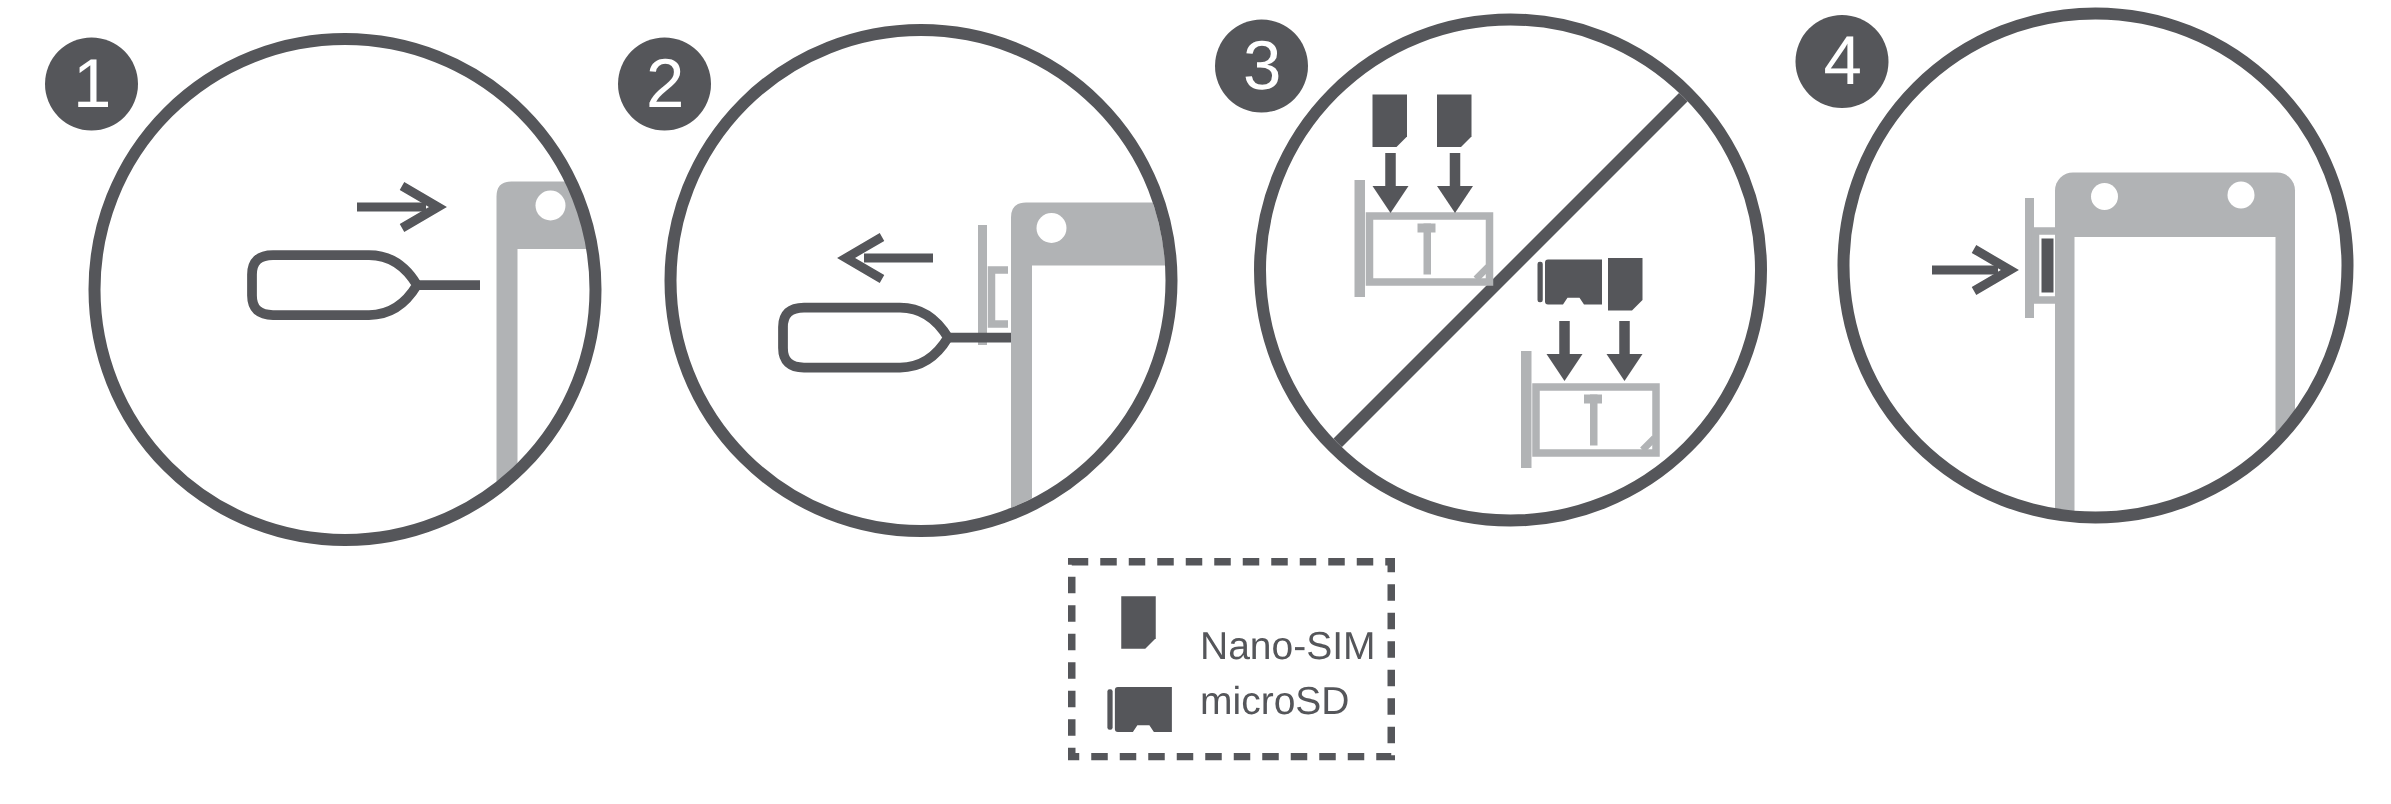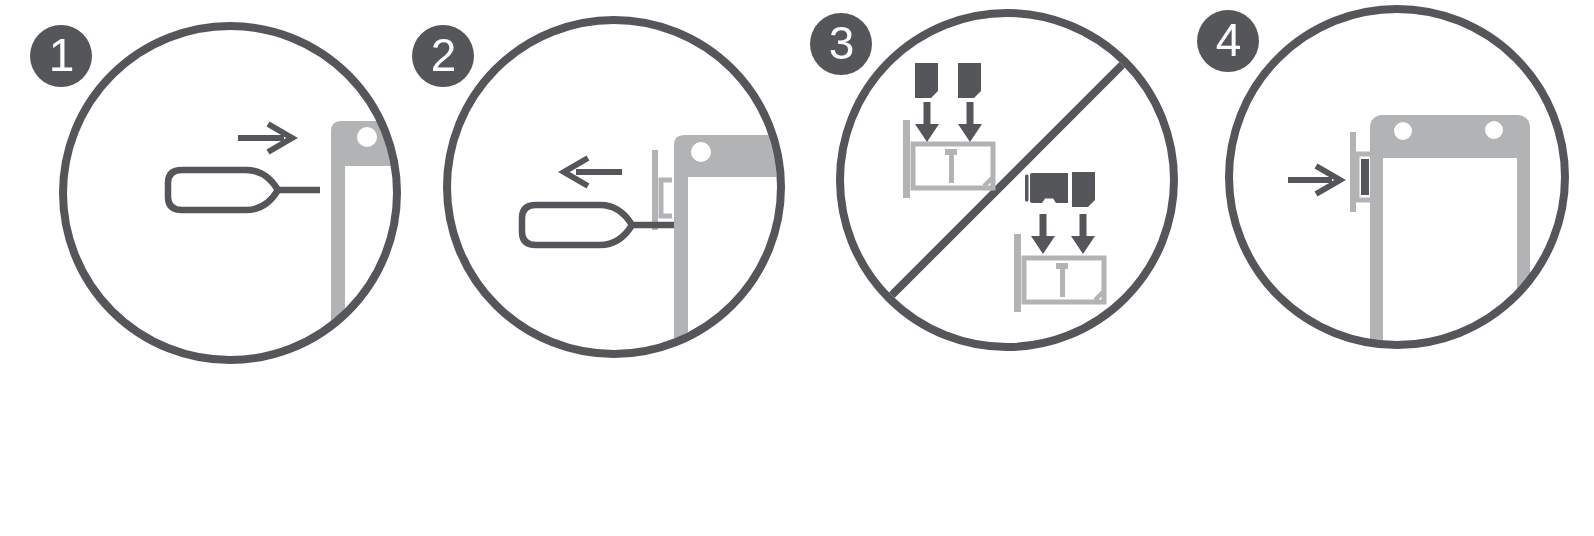--- a/index.html
+++ b/index.html
@@ -181,14 +181,27 @@
       </g>
       <circle cx="1397" cy="177" r="168" class="sd nf" stroke-width="8"></circle>
     </g>
   </svg>
 
   <div class="step-badge badge-1">1</div>
   <div class="step-badge badge-2">2</div>
   <div class="step-badge badge-3">3</div>
   <div class="step-badge badge-4">4</div>
 
+  <div class="legend">
+    <svg class="legend-border" width="218" height="135" viewBox="0 0 218 135">
+      <rect x="2.5" y="2.5" width="213" height="130" class="sd nf" stroke-width="5" stroke-dasharray="11 8"></rect>
+    </svg>
+    <svg class="legend-icon legend-icon-nano" width="24" height="36" viewBox="-0.5 -0.5 24 36">
+      <use href="#nano-card-shape"></use>
+    </svg>
+    <div class="legend-label legend-label-1">Nano-SIM</div>
+    <svg class="legend-icon legend-icon-microsd" width="44" height="30" viewBox="0 0 43.5 30">
+      <use href="#microsd-card-shape"></use>
+    </svg>
+    <div class="legend-label legend-label-2">microSD</div>
+  </div>
 
 </div>
 
 </body></html>

